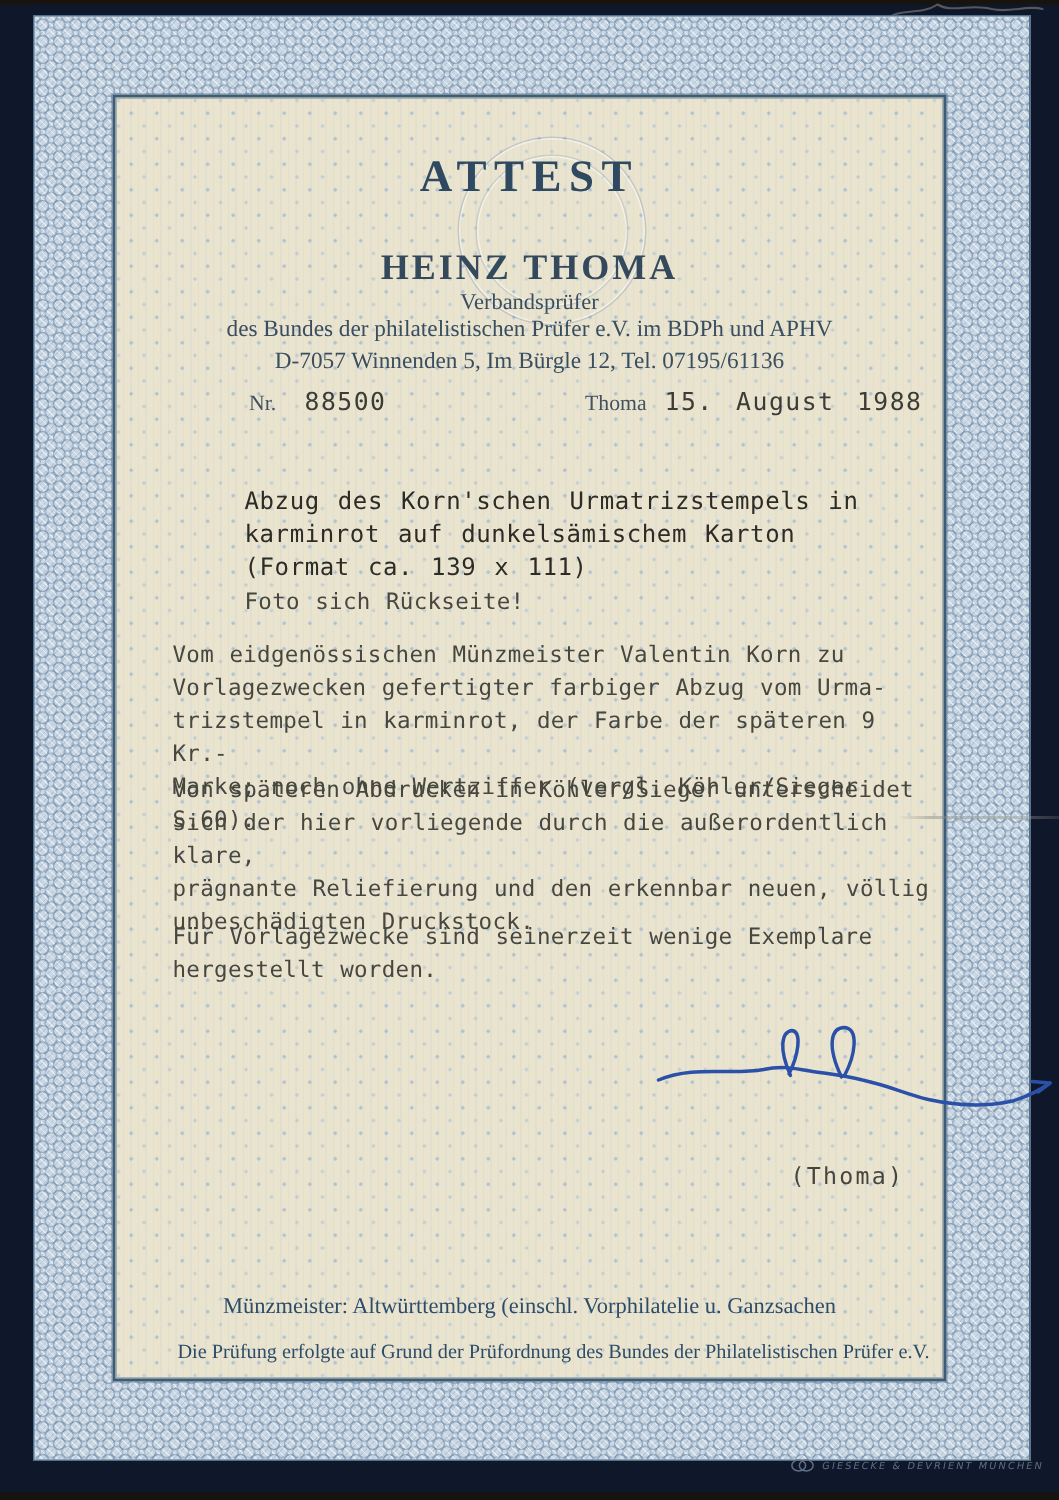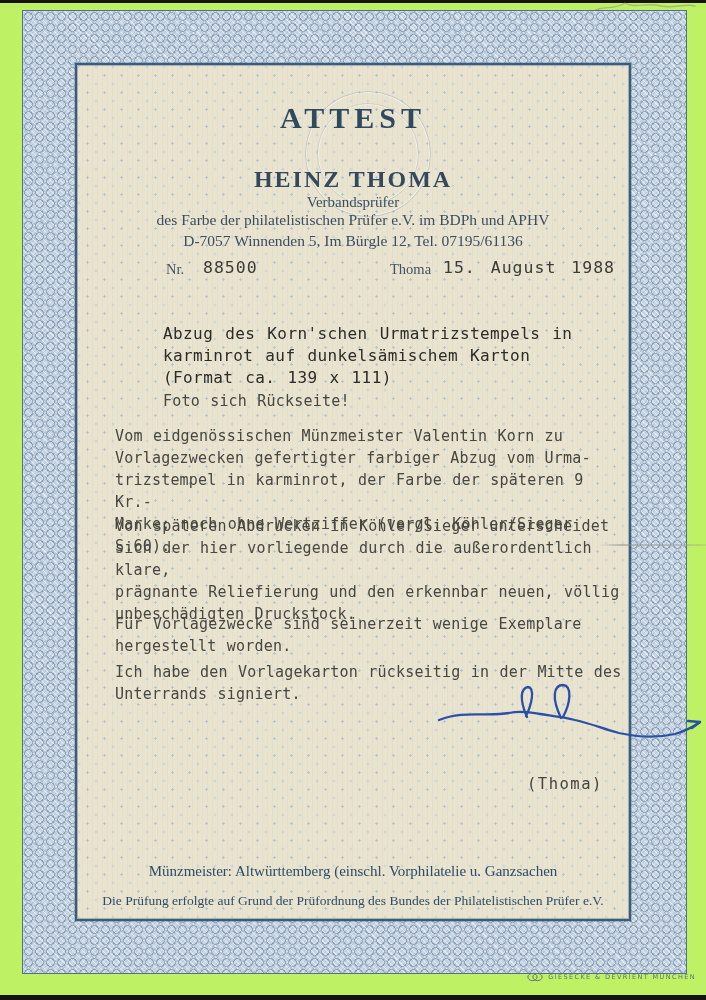--- a/index.html
+++ b/index.html
@@ -1,18 +1,18 @@
 <!DOCTYPE html>
 <html><head>
 <meta charset="utf-8">
 <style>
   html,body{margin:0;padding:0;background:#555;}
   .page{
     position:relative; width:706px; height:1000px; margin:0 auto;
-    background:#bef264; overflow:hidden;
+    background:#0f172a; overflow:hidden;
     font-family:"Liberation Serif", serif;
   }
   .scan-edge{position:absolute;left:0;width:100%;background:#17140f;}
   .scan-edge.top{top:0;height:3px;}
   .scan-edge.bottom{bottom:0;height:5px;}
 
   
   .cert-band{
     position:absolute; left:22px; top:10px; right:19px; bottom:26px;
     border:1px solid #51708c;
@@ -63,28 +63,28 @@
   .subject{left:86px;top:258px;font-size:16px;font-weight:normal;line-height:22px;
            letter-spacing:.4px;word-spacing:2px;color:#2c2b25;white-space:pre-line;}
   .subject-note{left:86px;top:325px;}
   .p1{left:38px;top:360px;}
   .p2{left:38px;top:450px;}
   .p3{left:38px;top:548px;}
   .p4{left:38px;top:596px;}
   .thoma{left:450px;top:690px;font-size:15.5px;letter-spacing:1.5px;color:#45443d;margin-top:20px;}
 
   .footer1{top:798px;font-size:15px;color:#2d4c68;}
-  .footer2{top:828px;font-size:13.5px;color:#2d4c68;}
+  .footer2{top:828px;font-size:13.5px;color:#2d4c68;padding-left:16px;}
 
   .signature-svg{left:435px;top:683px;width:272px;height:66px;z-index:6;}
   .crease{left:598px;top:544px;width:108px;height:2px;z-index:5;
           background:linear-gradient(90deg, rgba(140,140,130,.0), rgba(130,135,130,.45) 20%, rgba(150,155,150,.5) 70%, rgba(140,140,130,.2));}
   .pencil-svg{left:585px;top:0;width:112px;height:18px;opacity:.55;}
 
-  .imprint{right:10px;top:972px;display:flex;align-items:center;gap:5px;z-index:4;}
+  .imprint{right:10px;top:972px;display:flex;align-items:center;gap:5px;z-index:4;font-style:italic;}
   .imprint-text{font-family:"DejaVu Sans", sans-serif;font-size:6.5px;letter-spacing:1.4px;
                 color:#5f6e84;white-space:nowrap;}
 </style>
 </head>
 <body>
 
 <div class="page">
 
   <div class="scan-edge top abs"></div>
   <div class="scan-edge bottom abs"></div>
@@ -96,21 +96,21 @@
   <div class="cert-band">
     <div class="cert-inner">
 
       <div class="abs seal outer"></div>
       <div class="abs seal inner2"></div>
 
       <div class="abs center title">ATTEST</div>
 
       <div class="abs center name">HEINZ THOMA</div>
       <div class="abs center role">Verbandsprüfer</div>
-      <div class="abs center assoc">des Farbe der philatelistischen Prüfer e.V. im BDPh und APHV</div>
+      <div class="abs center assoc">des Bundes der philatelistischen Prüfer e.V. im BDPh und APHV</div>
       <div class="abs center address">D-7057 Winnenden 5, Im Bürgle 12, Tel. 07195/61136</div>
 
       <span class="abs nr-label">Nr.</span>
       <span class="abs nr-value mono">88500</span>
       <span class="abs datum-label">Thoma</span>
       <span class="abs datum-value mono">15. August 1988</span>
 
       <div class="abs subject mono">Abzug des Korn'schen Urmatrizstempels in
 karminrot auf dunkelsämischem Karton
 (Format ca. 139 x 111)</div>
@@ -119,22 +119,20 @@
       <div class="abs p1 typed mono">Vom eidgenössischen Münzmeister Valentin Korn zu
 Vorlagezwecken gefertigter farbiger Abzug vom Urma-
 trizstempel in karminrot, der Farbe der späteren 9 Kr.-
 Marke; noch ohne Wertziffer (vergl. Köhler/Sieger S.60).</div>
       <div class="abs p2 typed mono">Von späteren Abdrucken in Köhler/Sieger unterscheidet
 sich der hier vorliegende durch die außerordentlich klare,
 prägnante Reliefierung und den erkennbar neuen, völlig
 unbeschädigten Druckstock.</div>
       <div class="abs p3 typed mono">Für Vorlagezwecke sind seinerzeit wenige Exemplare
 hergestellt worden.</div>
-      <div class="abs p4 typed mono">Ich habe den Vorlagekarton rückseitig in der Mitte des
-Unterrands signiert.</div>
 
       <div class="abs thoma mono">(Thoma)</div>
 
       <div class="abs center footer1">Münzmeister: Altwürttemberg (einschl. Vorphilatelie u. Ganzsachen</div>
       <div class="abs center footer2">Die Prüfung erfolgte auf Grund der Prüfordnung des Bundes der Philatelistischen Prüfer e.V.</div>
     </div>
   </div>
 
   <svg class="abs signature-svg" viewBox="0 0 272 66">
     <g fill="none" stroke="#2b50a8" stroke-width="2.3" stroke-linecap="round">

